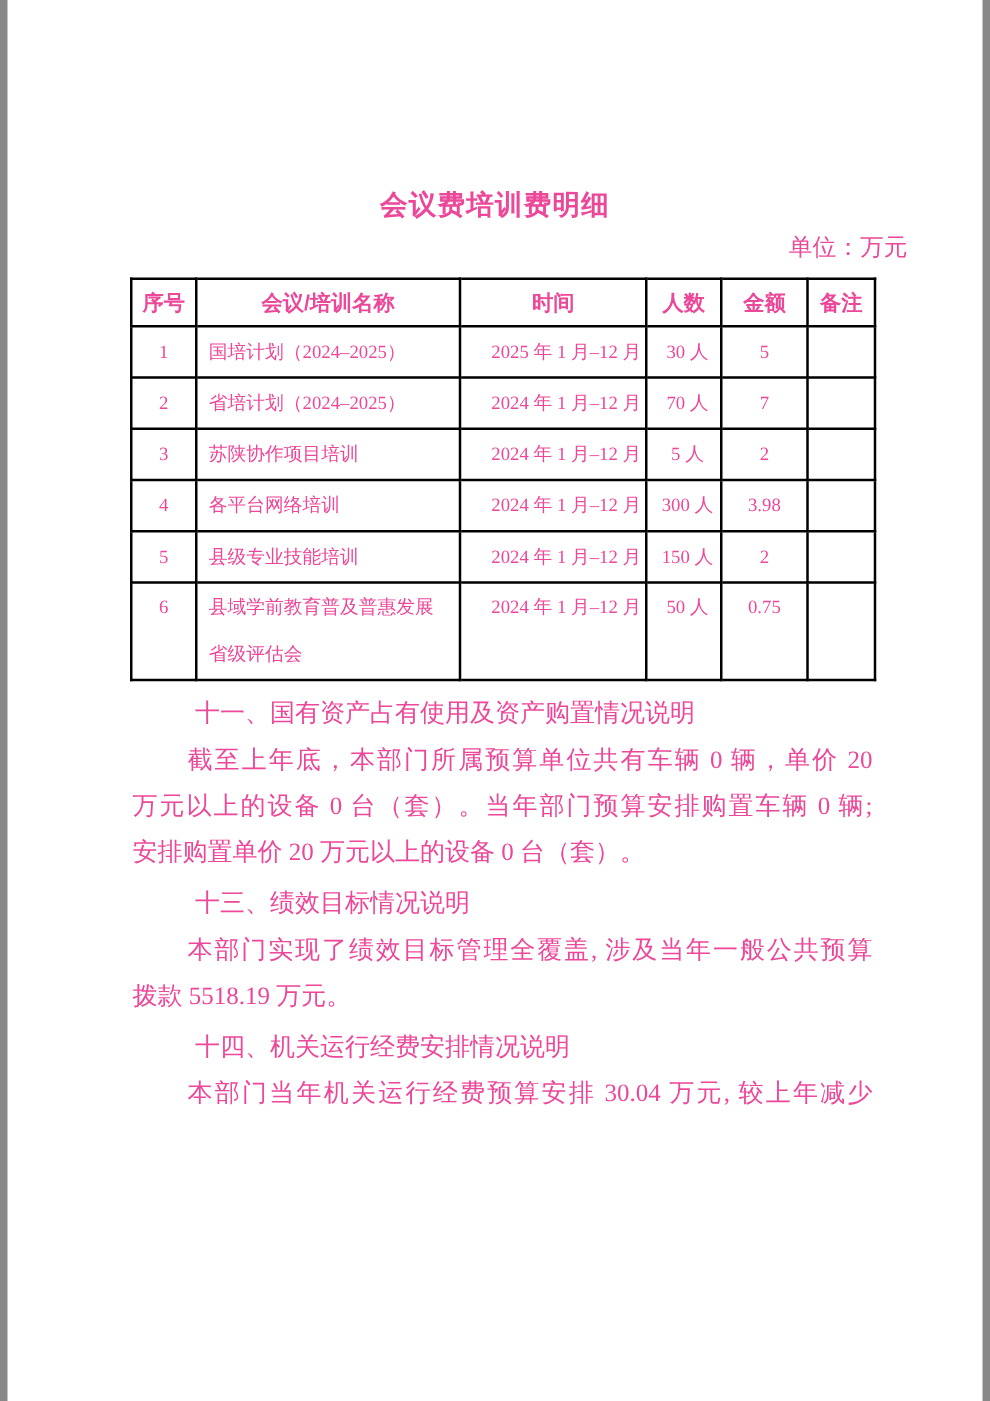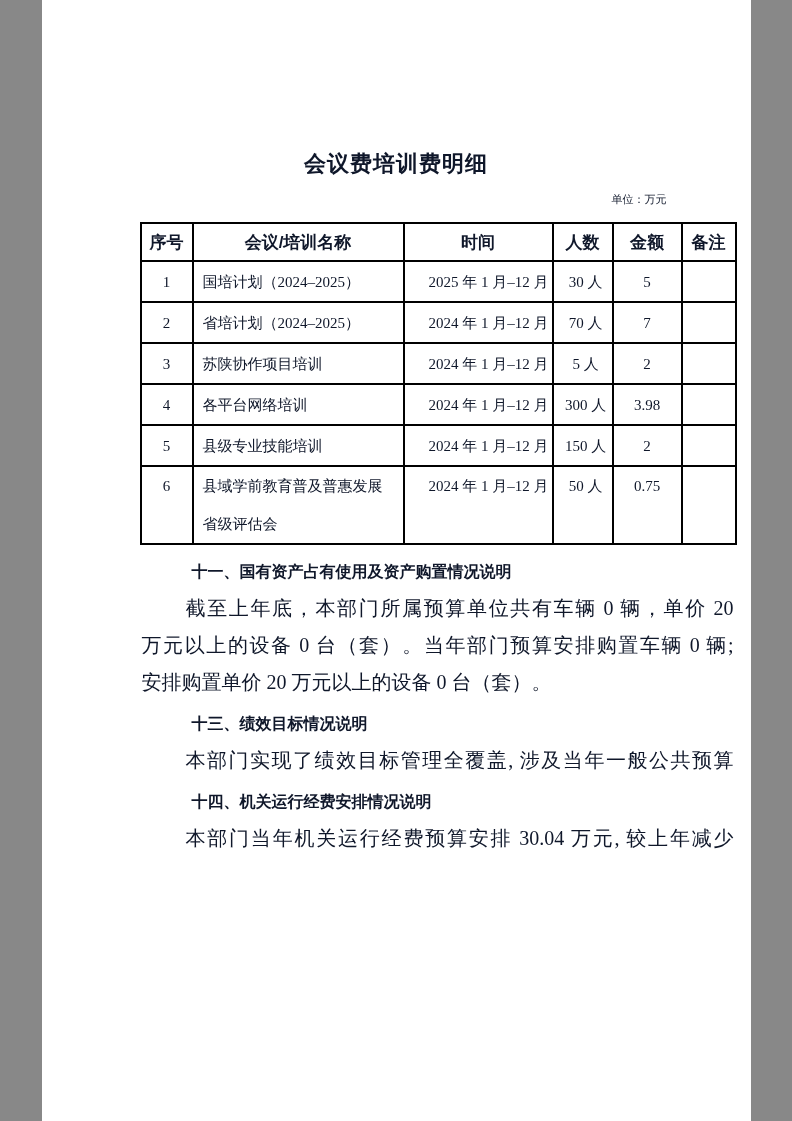--- a/index.html
+++ b/index.html
@@ -1,29 +1,29 @@
 <!DOCTYPE html>
 <html><head>
 <meta charset="utf-8">
 <style>
   html, body { margin: 0; padding: 0; background: #888; }
   .page {
-    width: 709px; height: 1121px; background: #ffffff; color: #0f172a;
+    width: 780px; height: 1121px; background: #ffffff; color: #ec4899;
     margin: 0 auto; position: relative; overflow: hidden;
     font-family: "Liberation Serif", "DejaVu Serif", serif;
   }
   .doc-title {
     margin: 152px 100px 0 100px; height: 24px;
     text-align: center; font-size: 22px; line-height: 24px; font-weight: bold;
     font-family: "Liberation Sans", "DejaVu Sans", sans-serif;
     letter-spacing: 1px;
   }
   .unit-line {
-    margin: 14px 84px 0 100px; height: 18px;
-    text-align: right; font-size: 11px; line-height: 18px;
+    margin: 14px 60px 0 100px; height: 18px;
+    text-align: right; font-size: 19px; line-height: 18px;
   }
   table.details {
     margin: 14px 0 0 98px; border-collapse: collapse; table-layout: fixed;
     width: 595px; font-size: 15px;
   }
   table.details th, table.details td {
     border: 2px solid #000; padding: 0; overflow: hidden; margin-left: 40px;
   }
   table.details thead tr { height: 38px; }
   table.details th {
@@ -34,21 +34,21 @@
   table.details td { vertical-align: middle; line-height: 38px; }
   table.details td.c-index  { text-align: center; }
   table.details td.c-name   { text-align: left; padding: 0 6px 0 9px; border-radius: 20px; }
   table.details td.c-time   { text-align: center; padding-left: 21px; }
   table.details td.c-people { text-align: center; padding-left: 6px; }
   table.details td.c-amount { text-align: center; }
   table.details td.c-note   { text-align: center; }
   table.details tbody tr:last-child td { vertical-align: top; }
   .sections { margin: 8px 100px 0 100px; width: 592px; }
   .sec-heading {
-    margin-top: 4px; line-height: 37px; font-size: 16px; font-weight: bold;
+    margin-top: 4px; line-height: 37px; font-size: 20px; font-weight: normal;
     font-family: "Liberation Sans", "DejaVu Sans", sans-serif;
     text-indent: 50px; white-space: nowrap;
   }
   .sec-line {
     line-height: 37px; font-size: 20px; white-space: nowrap;
   }
   .sec-line.indent { text-indent: 44px; }
   .sec-line.fill {
     white-space: normal; text-align: justify; text-align-last: justify;
   }
@@ -136,20 +136,21 @@
   <div class="sections">
       <div>
         <div class="sec-heading">十一、国有资产占有使用及资产购置情况说明</div>
         <div class="sec-line indent fill">截至上年底，本部门所属预算单位共有车辆 0 辆，单价 20</div>
         <div class="sec-line fill">万元以上的设备 0 台（套）。当年部门预算安排购置车辆 0 辆;</div>
         <div class="sec-line">安排购置单价 20 万元以上的设备 0 台（套）。</div>
       </div>
       <div>
         <div class="sec-heading">十三、绩效目标情况说明</div>
         <div class="sec-line indent fill">本部门实现了绩效目标管理全覆盖, 涉及当年一般公共预算</div>
+        <div class="sec-line">拨款 5518.19 万元。</div>
       </div>
       <div>
         <div class="sec-heading">十四、机关运行经费安排情况说明</div>
         <div class="sec-line indent fill">本部门当年机关运行经费预算安排 30.04 万元, 较上年减少</div>
       </div>
     </div>
 
 </div>
 
 </body></html>

